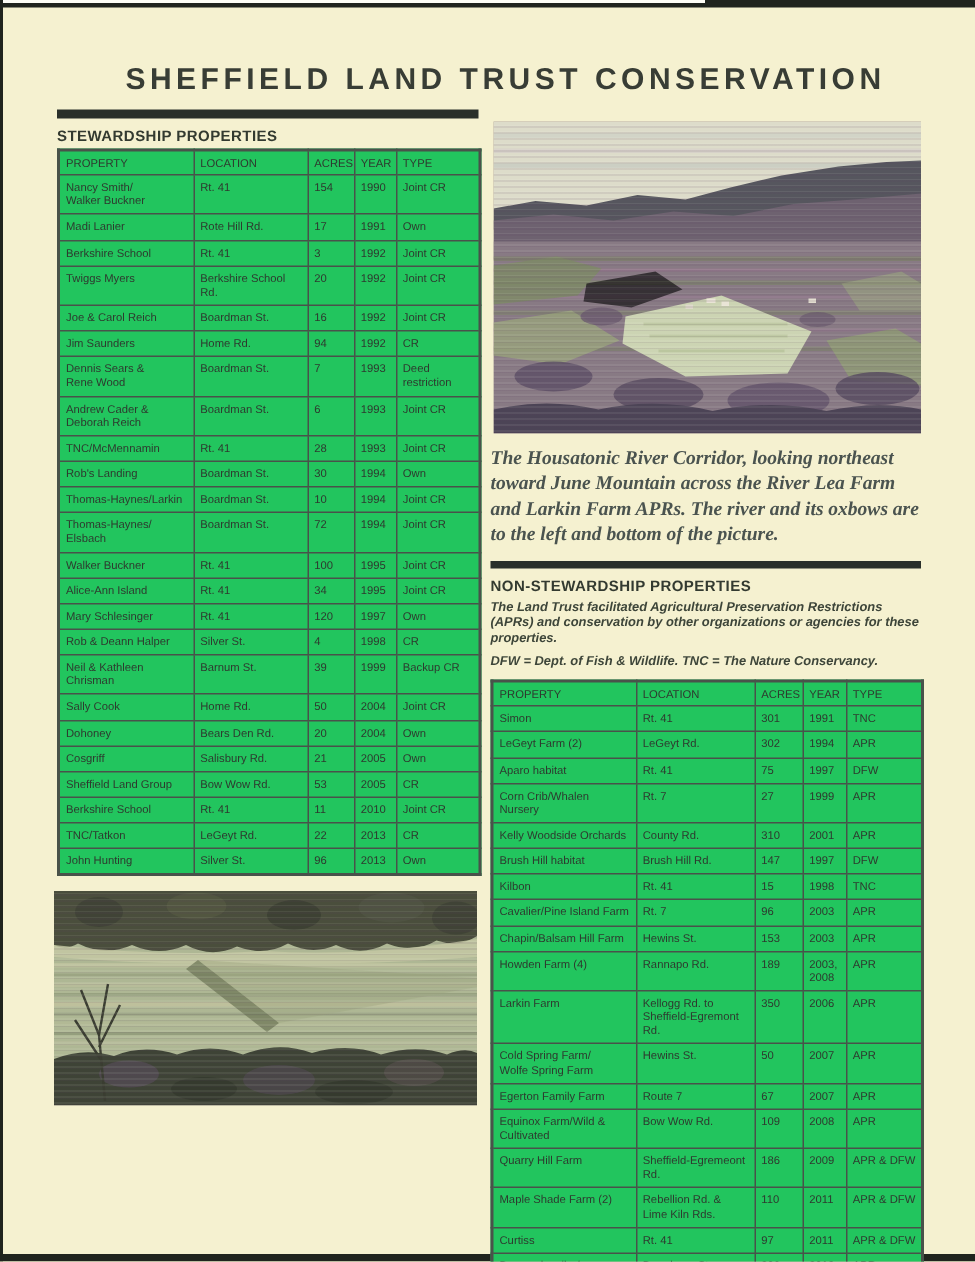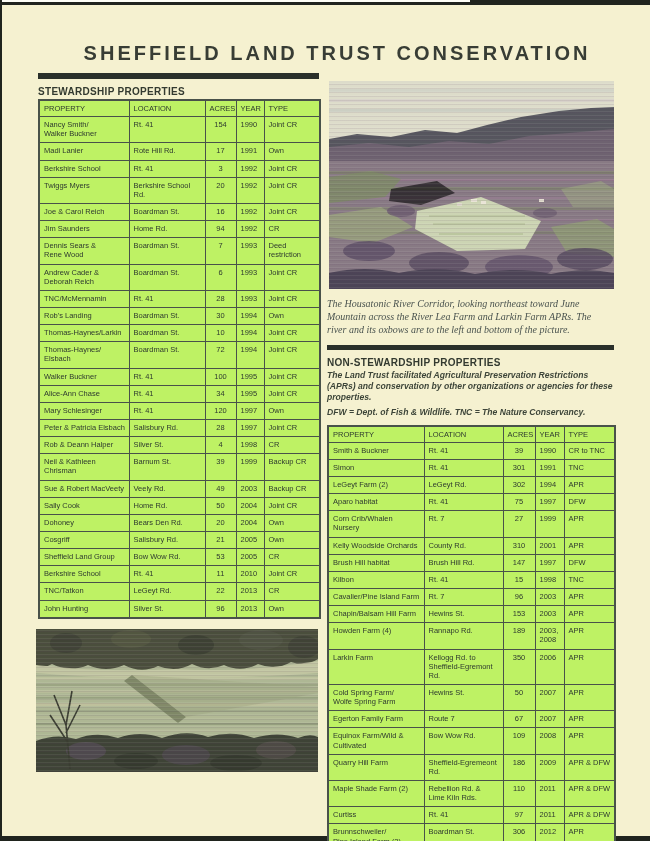--- a/index.html
+++ b/index.html
@@ -33,50 +33,50 @@
   }
   .sec-intro{
     font-size:8.6px;line-height:1.27;font-style:italic;font-weight:bold;
     color:#3d4539;margin:0 0 7px 0;
   }
   .sec-legend{
     font-size:8.6px;line-height:1.27;font-style:italic;font-weight:bold;
     color:#3d4539;margin:0 0 7px 0;
   }
 
-  table{border-collapse:collapse;table-layout:fixed;background:#bef264;}
+  table{border-collapse:collapse;table-layout:fixed;background:#22c55e;}
   .tbl{border:2px solid #49524a;}
   th,td{
     border:1px solid #49524a;
     font-size:7.5px;line-height:1.22;font-weight:normal;
     color:#2e3a2f;text-align:left;vertical-align:top;
     padding:3px 3px 4px 4px;white-space:pre-line;overflow:hidden;
   }
   th{padding:3px 3px 3px 4px;}
-  td.c-acres{text-align:center;padding-right:4px;}
+  td.c-acres{text-align:left;padding-right:4px;}
   .tbl-left{width:281px;}
   .tbl-right{width:287px;}
 
   .photo{position:relative;overflow:hidden;background:#b9b2a4;}
   .photo svg{display:block;}
   .photo .scanlines{
     position:absolute;left:0;top:0;right:0;bottom:0;
     background:
       repeating-linear-gradient(0deg,
         rgba(90,60,95,0.10) 0 1px,
         rgba(255,255,245,0.07) 1px 2px,
         rgba(0,0,0,0) 2px 4px);
     pointer-events:none;
   }
   .photo-top{width:285px;height:208px;margin:4px 0 8px 2px;}
   .photo-bottom{width:282px;height:143px;margin:10px 0 6px -2px;}
 
   .caption{
     font-family:"Liberation Serif",serif;font-style:italic;
-    font-size:10px;line-height:1.3;color:#4a534f;margin:0 0 2px 0;
+    font-size:13px;line-height:1.3;color:#4a534f;margin:0 0 2px 0;font-weight:bold;
   }
   .caption-right{width:286px;}
 </style>
 </head>
 <body>
 
 <div class="edge edge-top"></div>
 <div class="edge-top-sliver"></div>
 <div class="edge edge-left"></div>
 <div class="edge edge-bottom"></div>
@@ -195,60 +195,46 @@
           <td class="c-type">Joint CR</td>
         </tr>
         <tr>
           <td class="c-property">Walker Buckner</td>
           <td class="c-location">Rt. 41</td>
           <td class="c-acres">100</td>
           <td class="c-year">1995</td>
           <td class="c-type">Joint CR</td>
         </tr>
         <tr>
-          <td class="c-property">Alice-Ann Chase</td>
+          <td class="c-property">Alice-Ann Island</td>
           <td class="c-location">Rt. 41</td>
           <td class="c-acres">34</td>
           <td class="c-year">1995</td>
           <td class="c-type">Joint CR</td>
         </tr>
         <tr>
           <td class="c-property">Mary Schlesinger</td>
           <td class="c-location">Rt. 41</td>
           <td class="c-acres">120</td>
           <td class="c-year">1997</td>
           <td class="c-type">Own</td>
-        </tr>
-        <tr>
-          <td class="c-property">Peter &amp; Patricia Elsbach</td>
-          <td class="c-location">Salisbury Rd.</td>
-          <td class="c-acres">28</td>
-          <td class="c-year">1997</td>
-          <td class="c-type">Joint CR</td>
         </tr>
         <tr>
           <td class="c-property">Rob &amp; Deann Halper</td>
           <td class="c-location">Silver St.</td>
           <td class="c-acres">4</td>
           <td class="c-year">1998</td>
           <td class="c-type">CR</td>
         </tr>
         <tr>
           <td class="c-property">Neil &amp; Kathleen
 Chrisman</td>
           <td class="c-location">Barnum St.</td>
           <td class="c-acres">39</td>
           <td class="c-year">1999</td>
-          <td class="c-type">Backup CR</td>
-        </tr>
-        <tr>
-          <td class="c-property">Sue &amp; Robert MacVeety</td>
-          <td class="c-location">Veely Rd.</td>
-          <td class="c-acres">49</td>
-          <td class="c-year">2003</td>
           <td class="c-type">Backup CR</td>
         </tr>
         <tr>
           <td class="c-property">Sally Cook</td>
           <td class="c-location">Home Rd.</td>
           <td class="c-acres">50</td>
           <td class="c-year">2004</td>
           <td class="c-type">Joint CR</td>
         </tr>
         <tr>
@@ -406,27 +392,20 @@
         <tr>
           <th>PROPERTY</th>
           <th>LOCATION</th>
           <th>ACRES</th>
           <th>YEAR</th>
           <th>TYPE</th>
         </tr>
       </thead>
     <tbody>
         <tr>
-          <td class="c-property">Smith &amp; Buckner</td>
-          <td class="c-location">Rt. 41</td>
-          <td class="c-acres">39</td>
-          <td class="c-year">1990</td>
-          <td class="c-type">CR to TNC</td>
-        </tr>
-        <tr>
           <td class="c-property">Simon</td>
           <td class="c-location">Rt. 41</td>
           <td class="c-acres">301</td>
           <td class="c-year">1991</td>
           <td class="c-type">TNC</td>
         </tr>
         <tr>
           <td class="c-property">LeGeyt Farm (2)</td>
           <td class="c-location">LeGeyt Rd.</td>
           <td class="c-acres">302</td>

